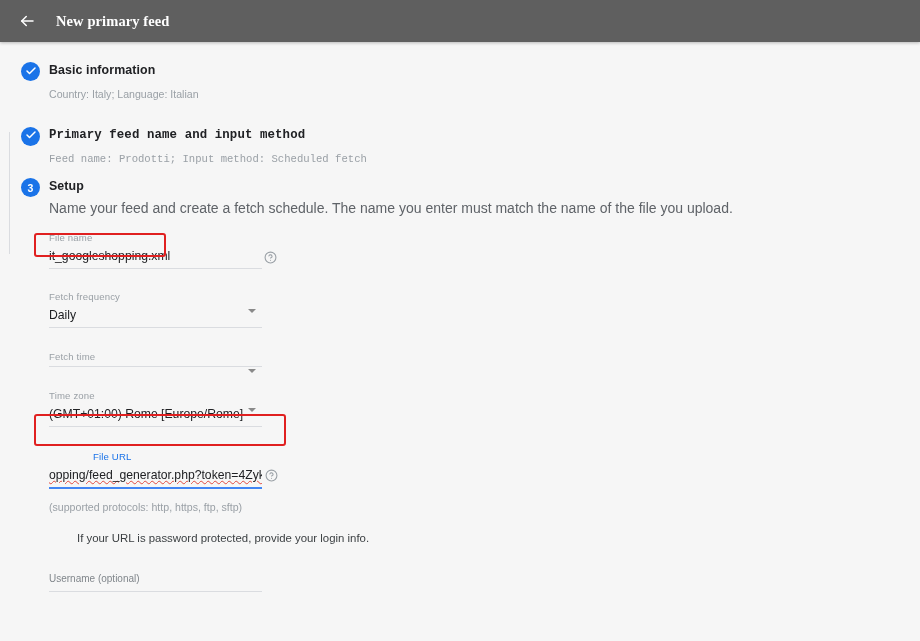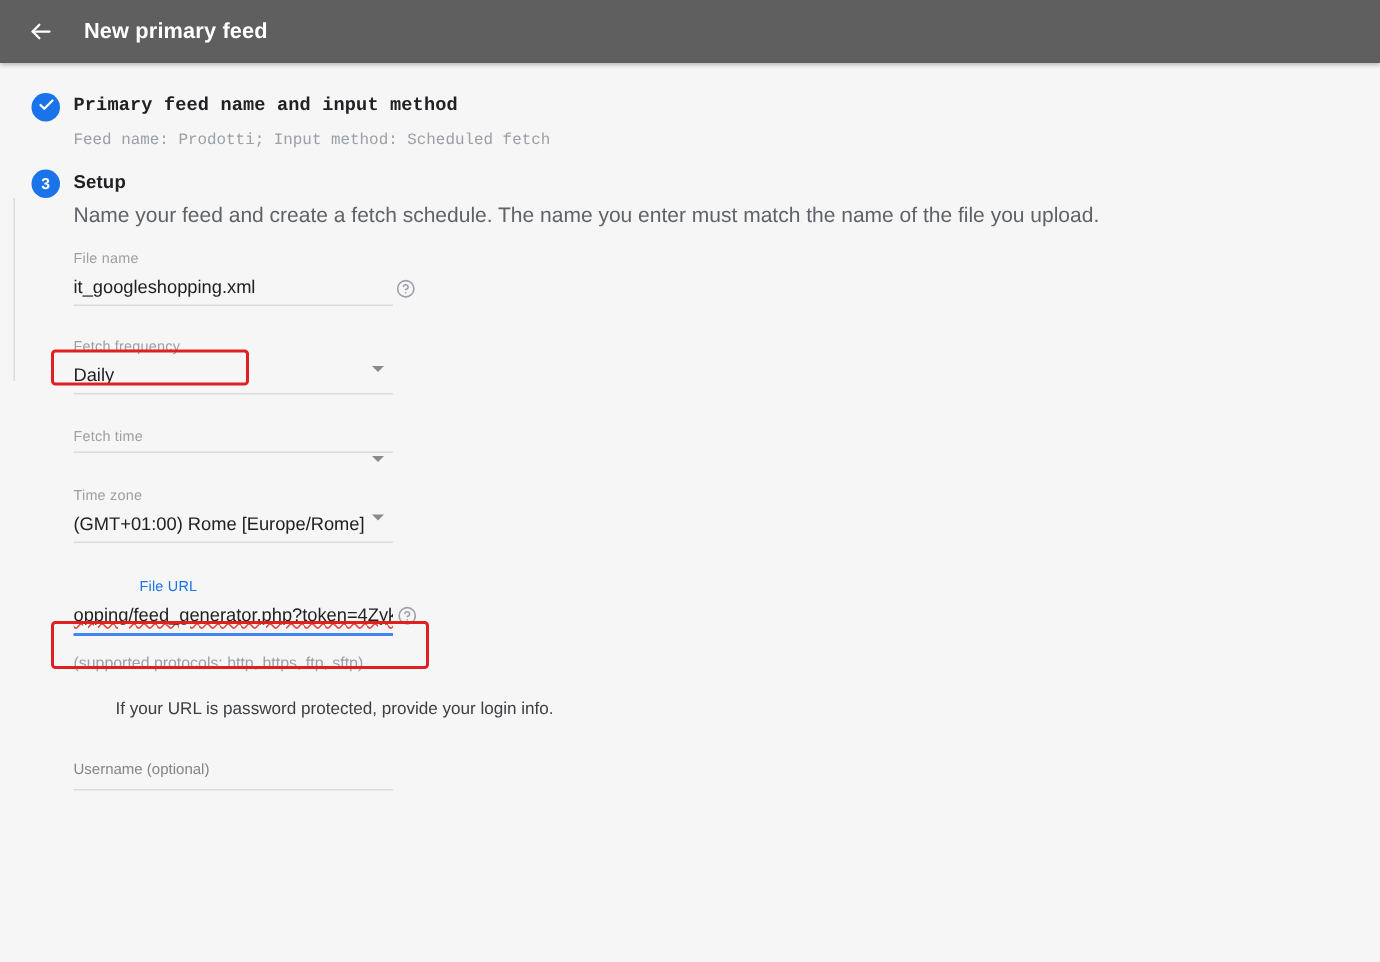--- a/index.html
+++ b/index.html
@@ -32,20 +32,21 @@
     justify-content: center;
     cursor: pointer;
     margin-right: 18px;
   }
   .back-btn svg { display: block; }
   .appbar-title {
     color: #ffffff;
     font-size: 14.5px;
     font-weight: bold;
     letter-spacing: 0.1px;
+    font-family: Liberation Serif, serif;
   }
 
   
   .content {
     padding: 18px 0 0 0;
     position: relative;
   }
   .stepper {
     position: relative;
     padding-left: 21px;
@@ -207,20 +208,31 @@
     </span>
   </div>
   <div class="appbar-title">New primary feed</div>
 </div>
 
 <div class="content">
 
   <div class="stepper">
     <div class="step-line" style="top:72px;height:122px;"></div>
 
+    <div class="step" style="margin-bottom:24px;">
+      <div class="step-marker">
+        <span>
+          <svg width="12" height="12" viewBox="0 0 24 24" fill="none" stroke="#ffffff" stroke-width="3" stroke-linecap="round" stroke-linejoin="round">
+            <polyline points="20 6 9 17 4 12"></polyline>
+          </svg>
+        </span>
+      </div>
+      <div class="step-title">Basic information</div>
+      <div class="step-sub">Country: Italy; Language: Italian</div>
+    </div>
 
     <div class="step" style="margin-bottom:10px;font-family:Liberation Mono, monospace;">
       <div class="step-marker">
         <span>
           <svg width="12" height="12" viewBox="0 0 24 24" fill="none" stroke="#ffffff" stroke-width="3" stroke-linecap="round" stroke-linejoin="round">
             <polyline points="20 6 9 17 4 12"></polyline>
           </svg>
         </span>
       </div>
       <div class="step-title">Primary feed name and input method</div>

